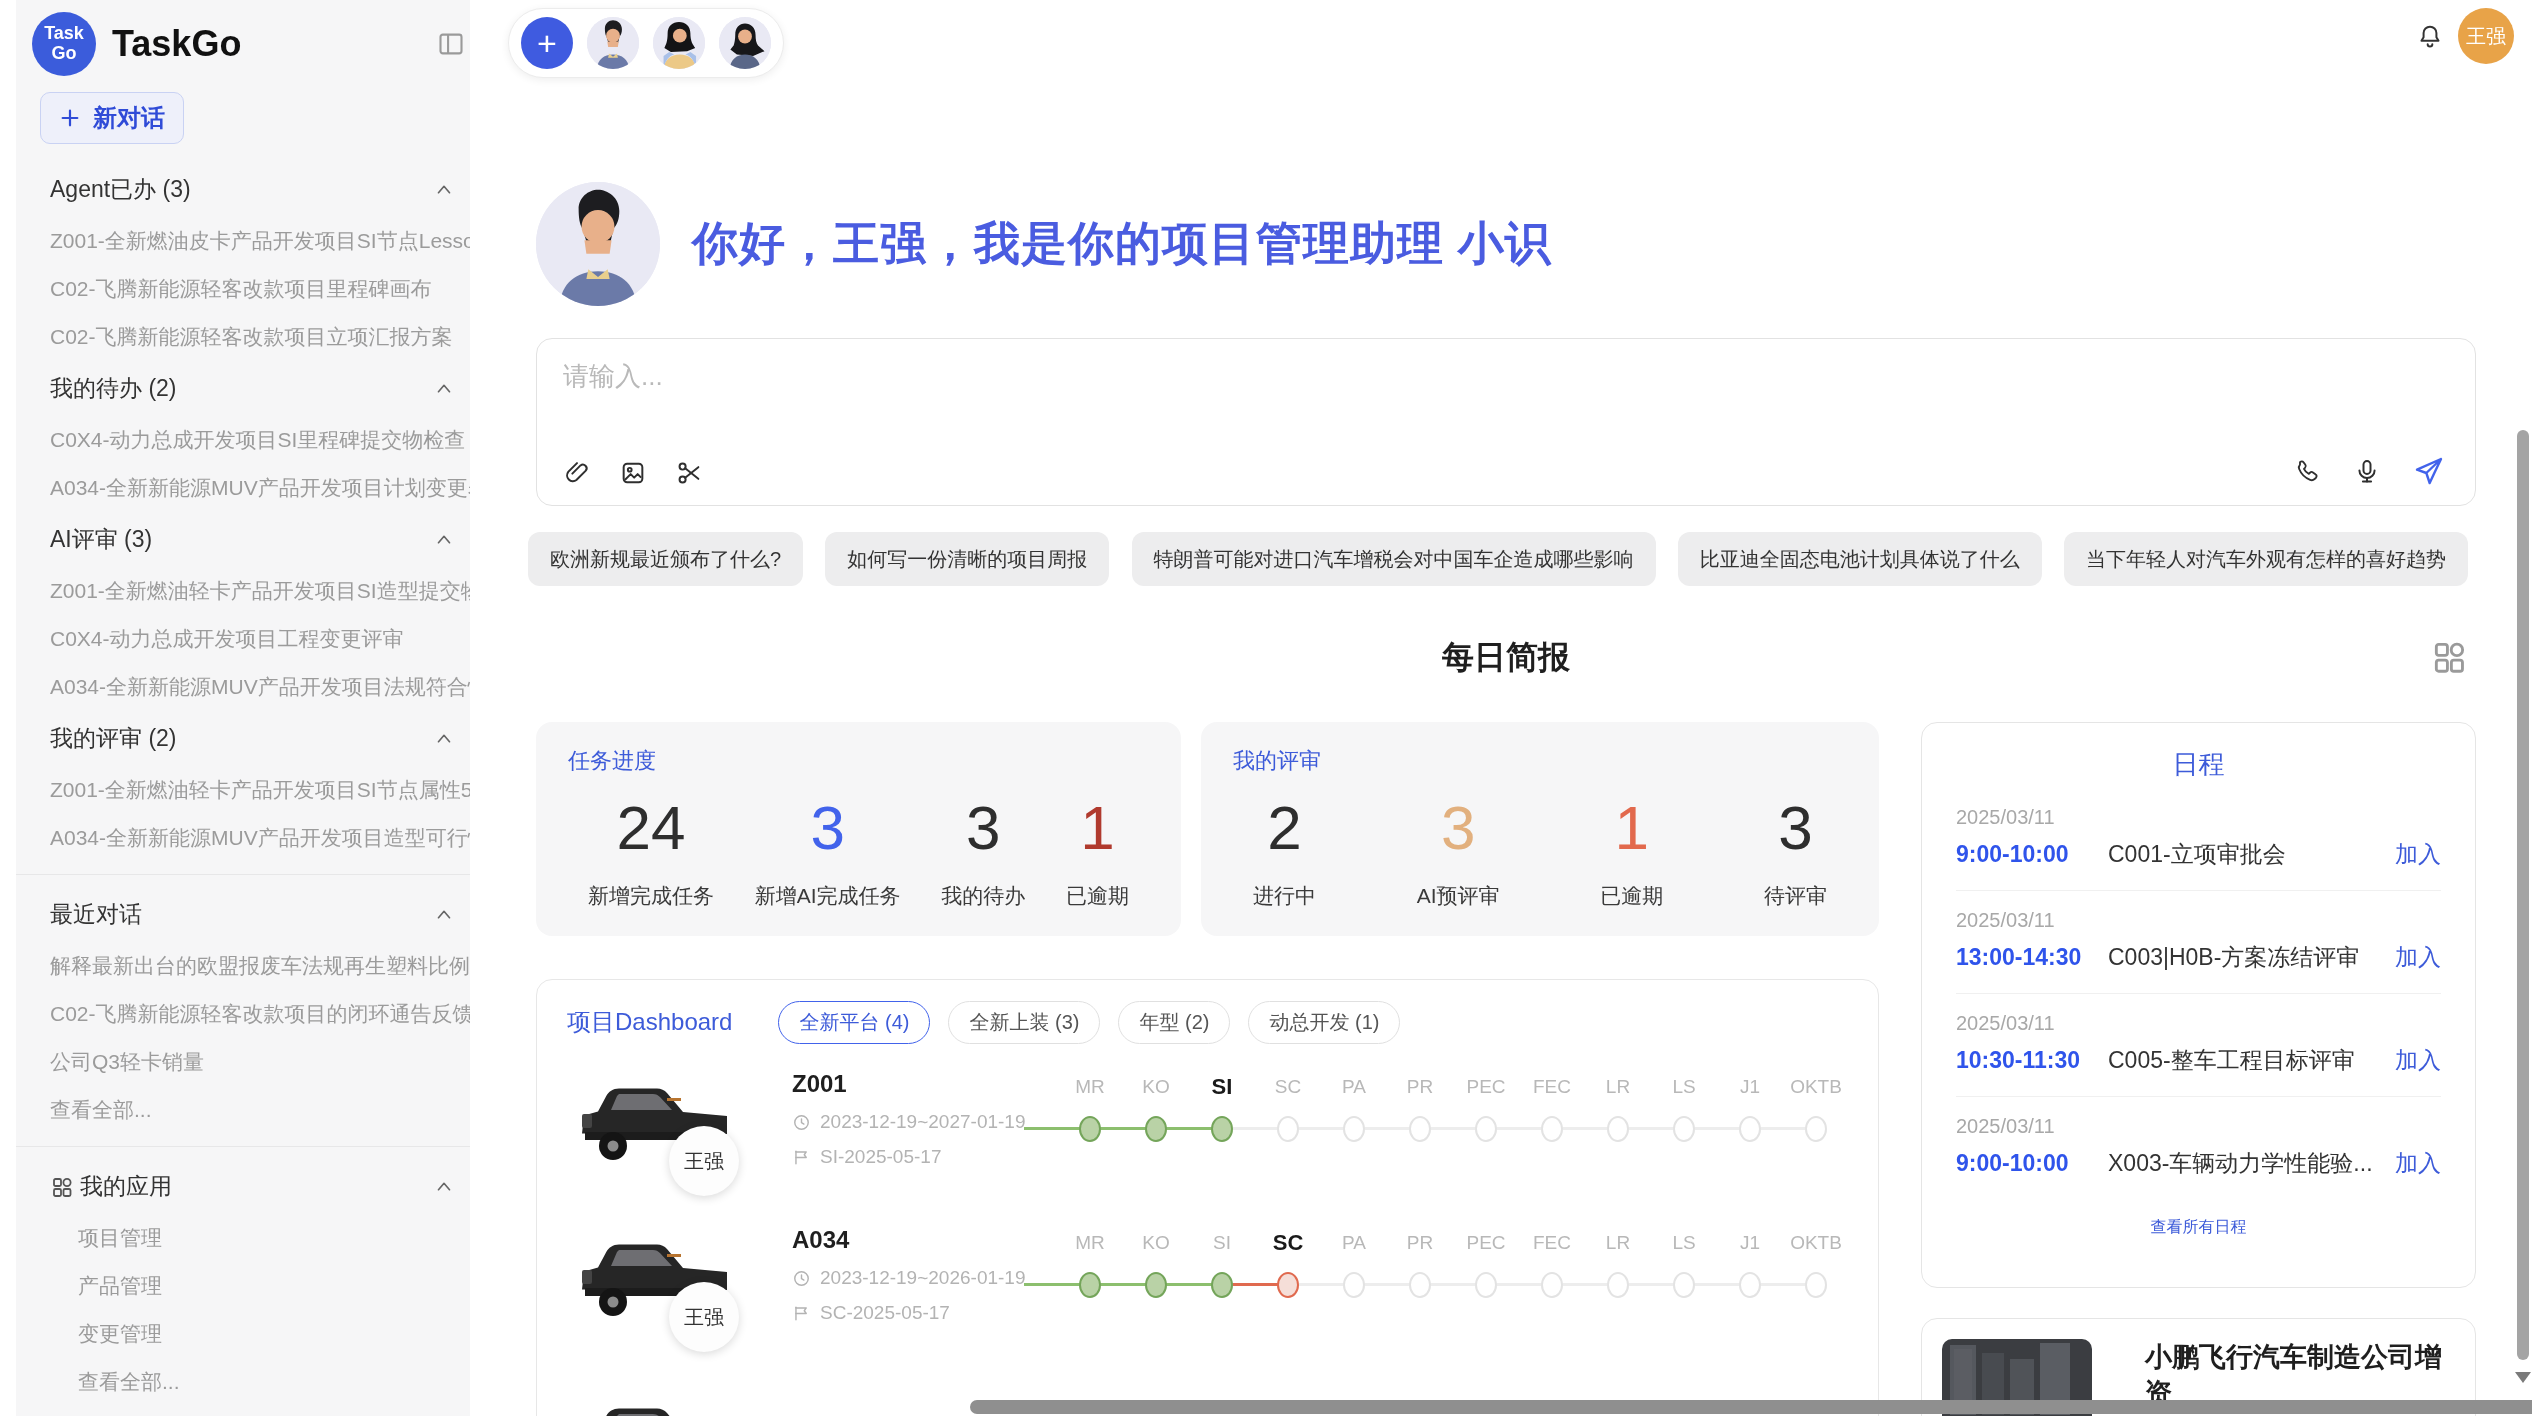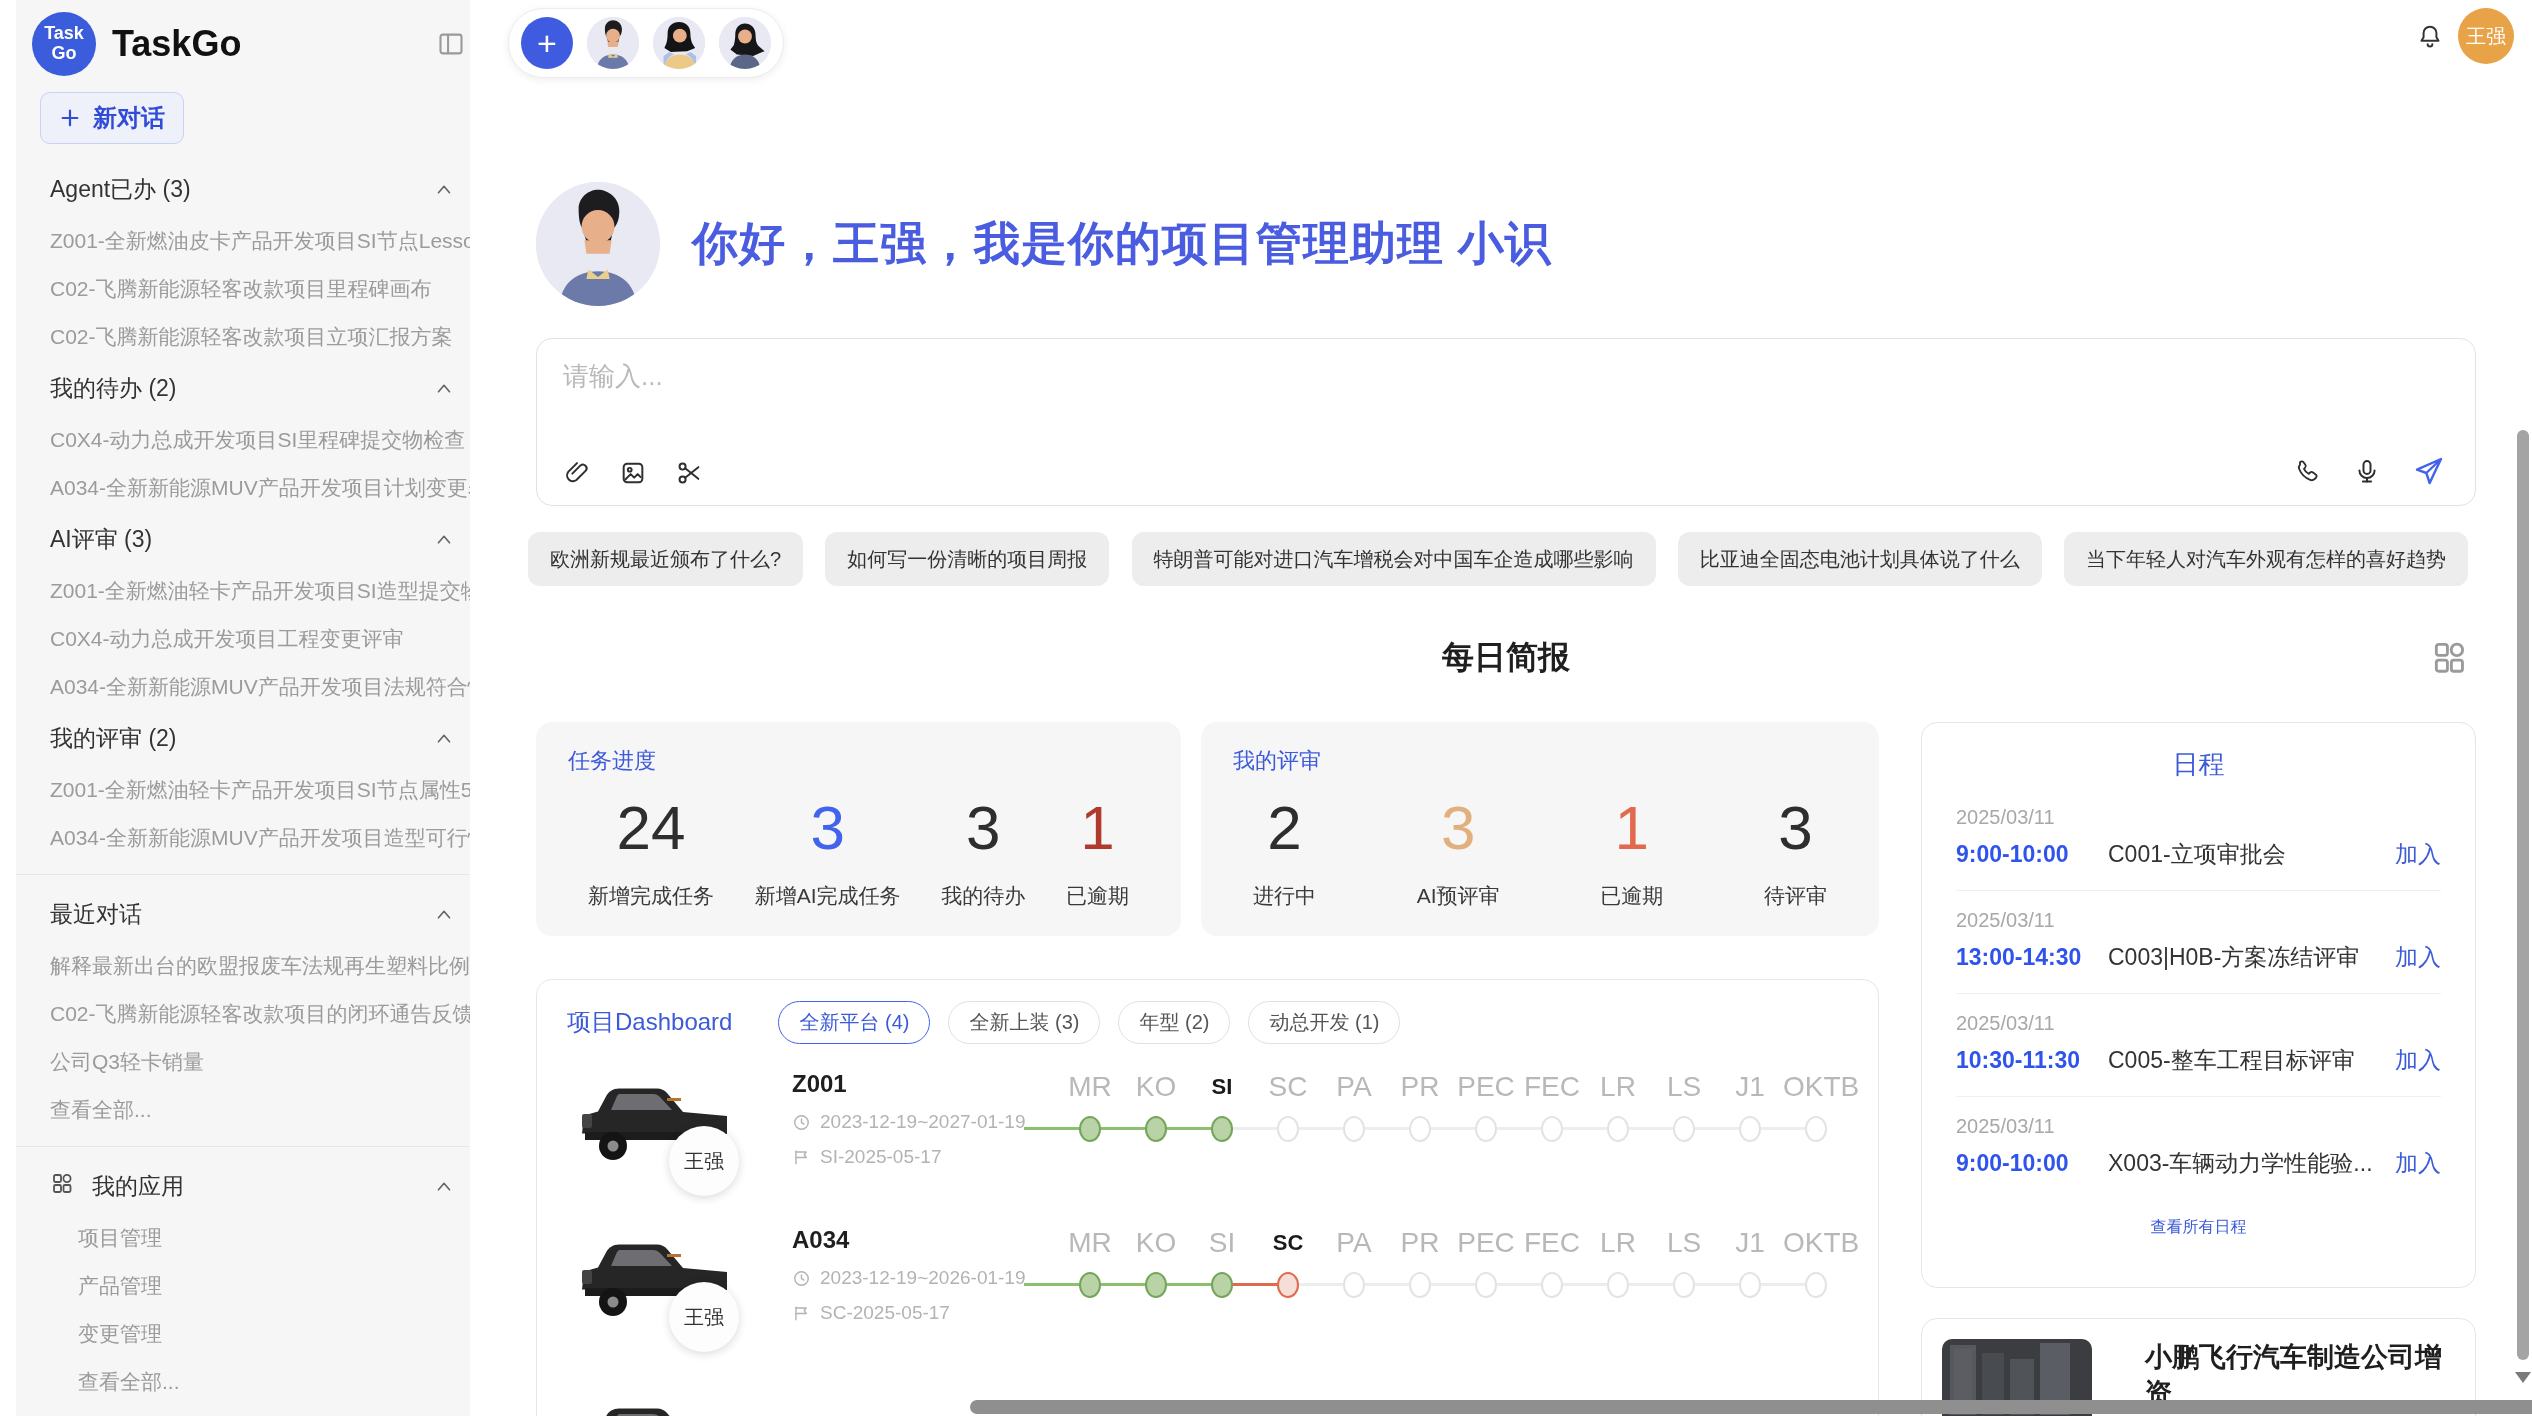--- a/index.html
+++ b/index.html
@@ -98,21 +98,21 @@
   .truck { width:172px; height:104px; }
   .owner-badge { position:absolute; left:102px; top:58px; width:70px; height:70px; border-radius:50%;
     background:#fdfdfd; box-shadow:0 2px 10px rgba(0,0,0,.15); display:flex; align-items:center;
     justify-content:center; font-size:20px; color:#333; }
   .proj-info { width:265px; flex:0 0 auto; padding-top:2px; }
   .proj-code { font-size:24px; font-weight:700; color:#1f1f1f; }
   .proj-meta { display:flex; align-items:center; gap:9px; margin-top:13px; color:#b3b3b3; font-size:19px; }
   .proj-meta svg { width:19px; height:19px; flex:0 0 auto; }
   .timeline { flex:1; display:flex; padding-top:6px; }
   .tl-node { position:relative; width:66px; text-align:center; }
-  .tl-label { font-size:28px; color:#b8b8b8; line-height:26px; position:relative; z-index:2; }
+  .tl-label { font-size:19px; color:#b8b8b8; line-height:26px; position:relative; z-index:2; }
   .tl-label.current { color:#1a1a1a; font-weight:700; font-size:22px; }
   .tl-dot { width:22px; height:26px; border-radius:50%; margin:16px auto 0; position:relative; z-index:2; background:#fff; }
   .tl-dot.done { background:#b9d2a6; border:2px solid #74a55a; }
   .tl-dot.over { background:#f5ded8; border:2px solid #e06a4f; }
   .tl-dot.todo { background:#fff; border:2px solid #e3e3e3; }
   .tl-seg { position:absolute; top:53px; left:-33px; width:66px; height:3px; z-index:1; }
   .tl-seg.seg-done { background:#8cbf6e; }
   .tl-seg.seg-over { background:#e06a4f; }
   .tl-seg.seg-todo { background:#ededed; }
 
@@ -362,21 +362,21 @@
           </svg>
       </div>
       <div id="sb-recent">
           <div class="sb-item">解释最新出台的欧盟报废车法规再生塑料比例被调至15%...</div>
           <div class="sb-item">C02-飞腾新能源轻客改款项目的闭环通告反馈情况</div>
           <div class="sb-item">公司Q3轻卡销量</div>
           <div class="sb-item">查看全部...</div>
         </div>
       <div class="sb-divider"></div>
       <div class="sb-sec-h" style="padding-left:34px;">
-        <span style="display:flex;align-items:flex-start;gap:18px;">
+        <span style="display:flex;align-items:center;gap:6px;">
           <svg style="width:24px;height:24px;color:#555;">
               <use href="#ic-grid"></use>
             </svg>
           <span>我的应用</span>
         </span>
         <svg>
             <use href="#ic-chev-up"></use>
           </svg>
       </div>
       <div id="sb-apps">

